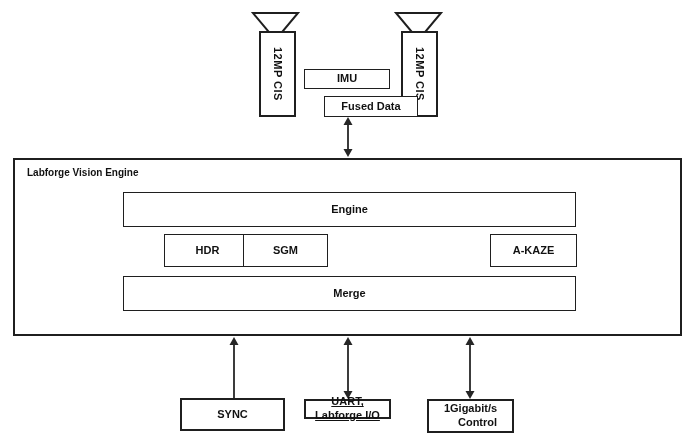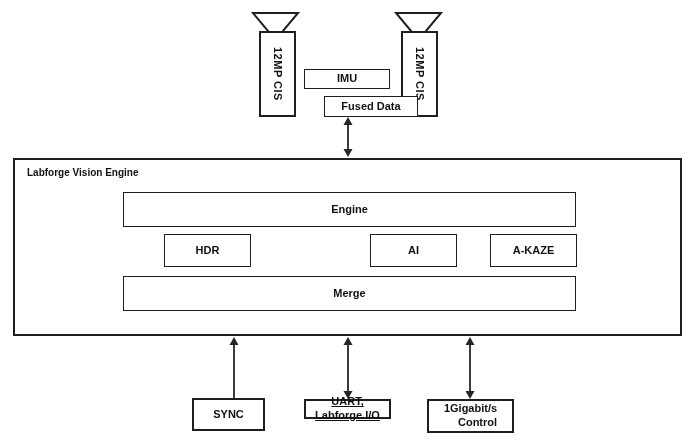--- a/index.html
+++ b/index.html
@@ -48,21 +48,21 @@
                     border: 2px solid #1f1f1f; background: #ffffff; }
   #engine-title   { position: absolute; left: 12px; top: 7px;
                     font-size: 10px; font-weight: 600; }
   #control-box    { left: 123px; top: 192px; width: 453px; height: 35px; }
   #hdr-box        { left: 123px; top: 234px; width: 87px;  height: 33px; margin-left: 41px; }
   #sgm-box        { left: 243px; top: 234px; width: 85px;  height: 33px; }
   #ai-box         { left: 370px; top: 234px; width: 87px;  height: 33px; }
   #akaze-box      { left: 490px; top: 234px; width: 87px;  height: 33px; }
   #merge-box      { left: 123px; top: 276px; width: 453px; height: 35px; text-align: center; }
   
-  #sync-box       { left: 192px; top: 398px; width: 73px;  height: 33px; }
+  #sync-box       { left: 180px; top: 398px; width: 105px;  height: 33px; }
   #uart-box       { left: 304px; top: 399px; width: 87px;  height: 20px; text-decoration: underline; }
   #eth-box        { left: 427px; top: 399px; width: 87px;  height: 34px; text-align: right; }
 
   #connector-layer {
     position: absolute;
     left: 0; top: 0;
     width: 700px; height: 447px;
     pointer-events: none;
   }
   #connector-layer line    { stroke: #262626; stroke-width: 1.8px; }
@@ -125,22 +125,22 @@
     <div id="engine-title">Labforge Vision Engine</div>
   </div>
 
   <div class="box thin" id="control-box">
     <span>Engine</span>
   </div>
 
   <div class="box thin" id="hdr-box">
     <span>HDR</span>
   </div>
-  <div class="box thin" id="ai-box">
-    <span>AI</span>
+  <div class="box thin" id="sgm-box">
+    <span>SGM</span>
   </div>
   <div class="box thin" id="akaze-box">
     <span>A-KAZE</span>
   </div>
 
   <div class="box thin" id="merge-box">
     <span>Merge</span>
   </div>
 
   <div class="box" id="sync-box">

